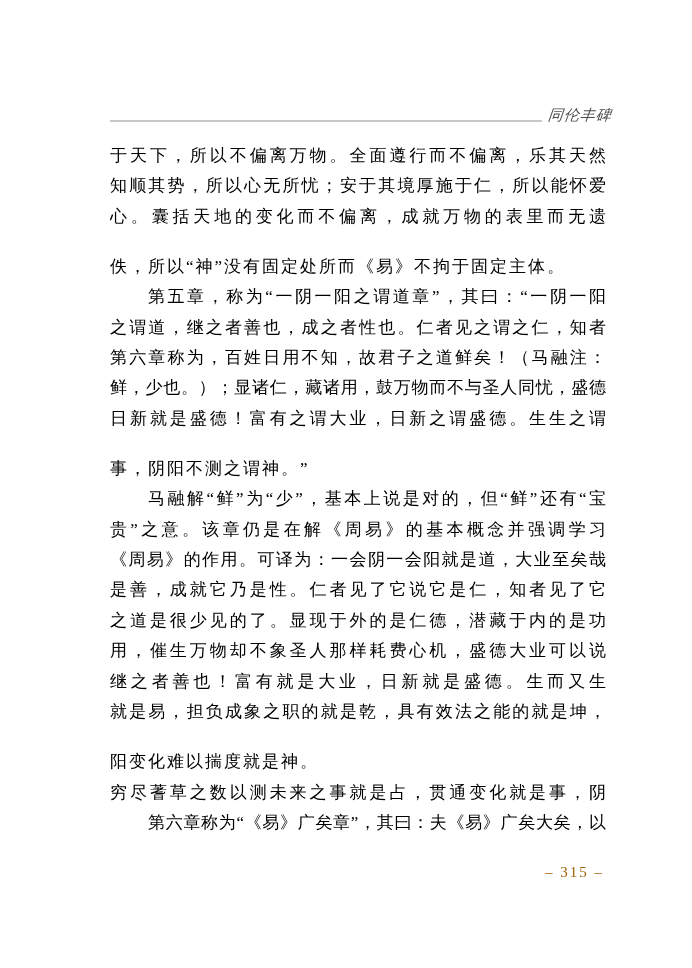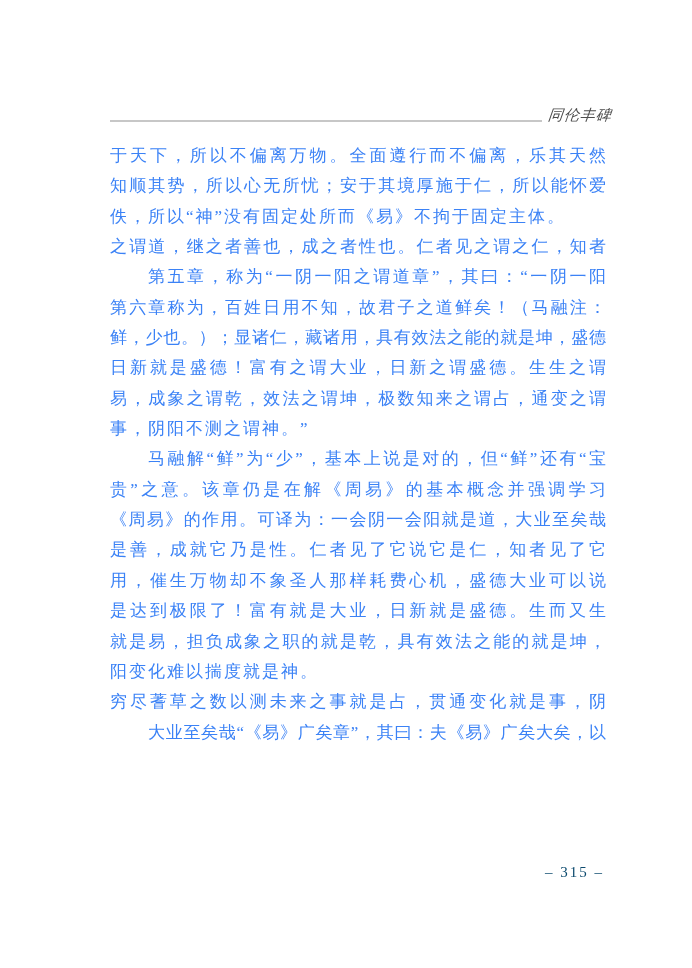--- a/index.html
+++ b/index.html
@@ -40,77 +40,79 @@
     letter-spacing: 1px;
     white-space: nowrap;
     transform: skewX(-6deg);
   }
   .body-text {
     position: absolute;
     left: 110px;
     top: 141px;
     width: 496px;
     font-size: 17px;
-    color: #3b82f6;
+    color: #000000;
   }
   .line {
     height: 30.35px;
     line-height: 30.35px;
     text-align: justify;
     text-align-last: justify;
     text-justify: inter-character;
     overflow: hidden;
     white-space: nowrap;
   }
   .line.no-just {
     text-align: left;
     text-align-last: left;
     letter-spacing: 2px;
+    margin-top: 20px;
   }
   .line.indent {
     text-indent: 38px;
   }
   .pagenum {
     position: absolute;
     top: 864px;
     right: 88px;
     font-size: 15px;
-    color: #0c4a6e;
+    color: #a16207;
     letter-spacing: 2px;
     white-space: nowrap;
   }
 </style>
 </head>
 <body>
 
 <div class="page">
 
   <div class="header">
     <div class="header-rule"></div>
     <div class="header-title">同伦丰碑</div>
   </div>
 
   <div class="body-text">
       <div class="line">于天下，所以不偏离万物。全面遵行而不偏离，乐其天然</div>
       <div class="line">知顺其势，所以心无所忧；安于其境厚施于仁，所以能怀爱</div>
+      <div class="line">心。囊括天地的变化而不偏离，成就万物的表里而无遗</div>
       <div class="line no-just">佚，所以“神”没有固定处所而《易》不拘于固定主体。</div>
+      <div class="line indent">第五章，称为“一阴一阳之谓道章”，其曰：“一阴一阳</div>
       <div class="line">之谓道，继之者善也，成之者性也。仁者见之谓之仁，知者</div>
-      <div class="line indent">第五章，称为“一阴一阳之谓道章”，其曰：“一阴一阳</div>
       <div class="line">第六章称为，百姓日用不知，故君子之道鲜矣！（马融注：</div>
-      <div class="line">鲜，少也。）；显诸仁，藏诸用，具有效法之能的就是坤，盛德</div>
+      <div class="line">鲜，少也。）；显诸仁，藏诸用，鼓万物而不与圣人同忧，盛德</div>
       <div class="line">日新就是盛德！富有之谓大业，日新之谓盛德。生生之谓</div>
-      <div class="line">易，成象之谓乾，效法之谓坤，极数知来之谓占，通变之谓</div>
       <div class="line no-just">事，阴阳不测之谓神。”</div>
       <div class="line indent">马融解“鲜”为“少”，基本上说是对的，但“鲜”还有“宝</div>
       <div class="line">贵”之意。该章仍是在解《周易》的基本概念并强调学习</div>
       <div class="line">《周易》的作用。可译为：一会阴一会阳就是道，大业至矣哉</div>
       <div class="line">是善，成就它乃是性。仁者见了它说它是仁，知者见了它</div>
+      <div class="line">之道是很少见的了。显现于外的是仁德，潜藏于内的是功</div>
       <div class="line">用，催生万物却不象圣人那样耗费心机，盛德大业可以说</div>
-      <div class="line">是达到极限了！富有就是大业，日新就是盛德。生而又生</div>
+      <div class="line">继之者善也！富有就是大业，日新就是盛德。生而又生</div>
       <div class="line">就是易，担负成象之职的就是乾，具有效法之能的就是坤，</div>
       <div class="line no-just">阳变化难以揣度就是神。</div>
       <div class="line">穷尽蓍草之数以测未来之事就是占，贯通变化就是事，阴</div>
-      <div class="line indent">大业至矣哉“《易》广矣章”，其曰：夫《易》广矣大矣，以</div>
+      <div class="line indent">第六章称为“《易》广矣章”，其曰：夫《易》广矣大矣，以</div>
     </div>
 
   <div class="pagenum">– 315 –</div>
 
 </div>
 
 </body></html>

